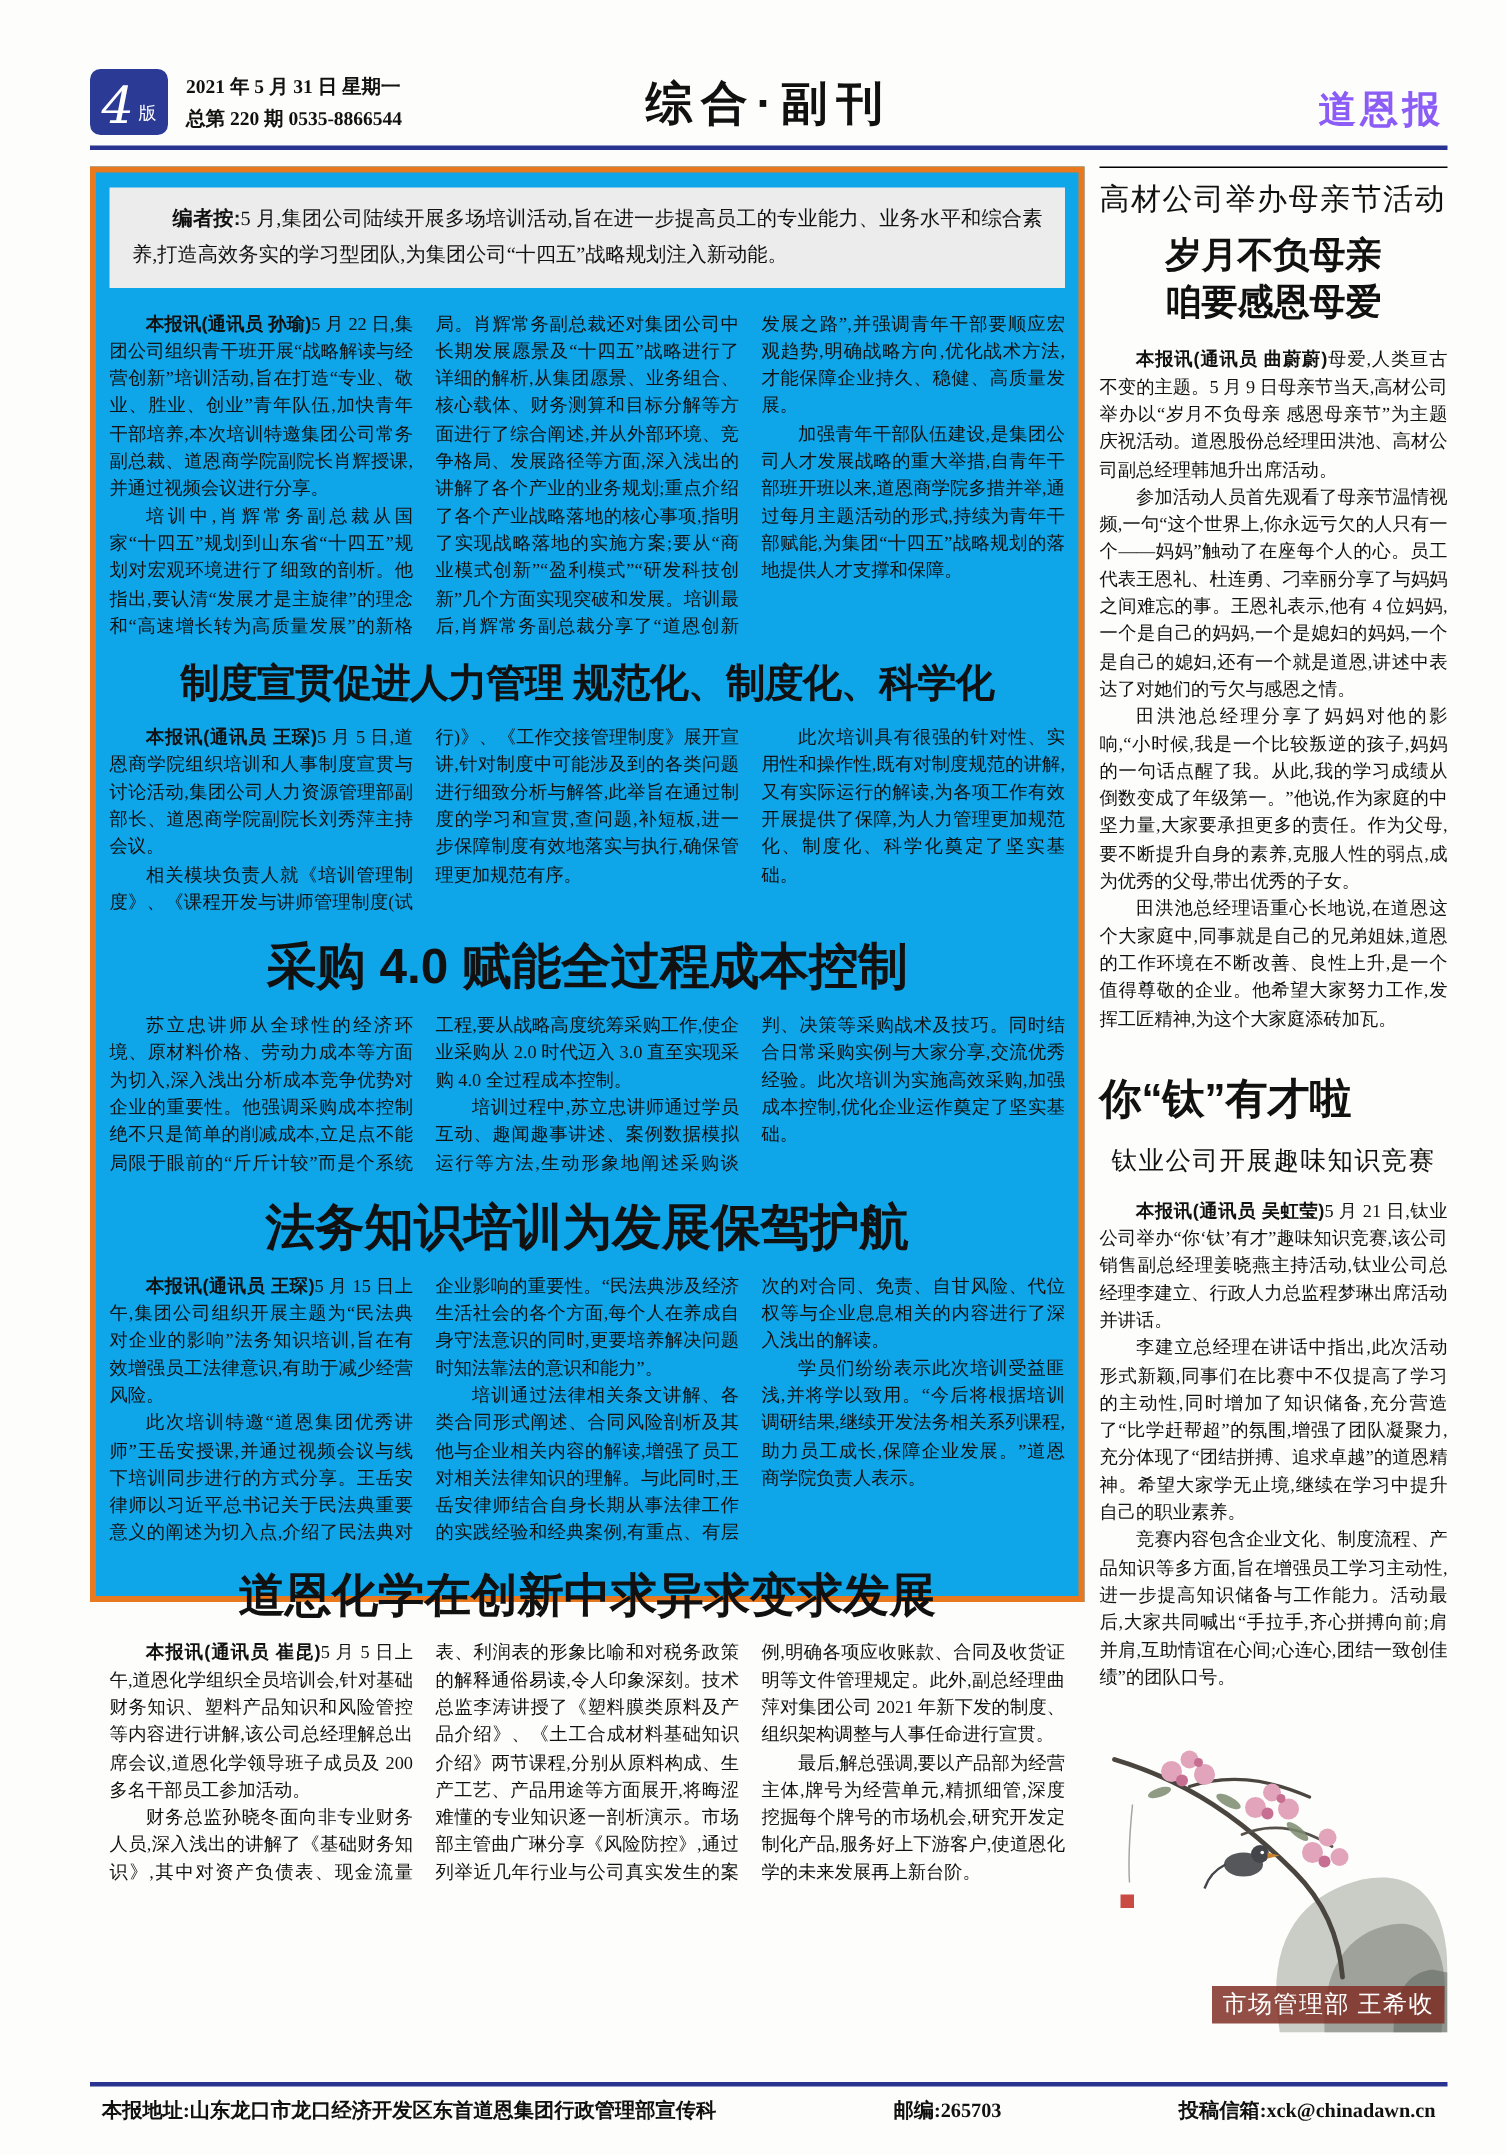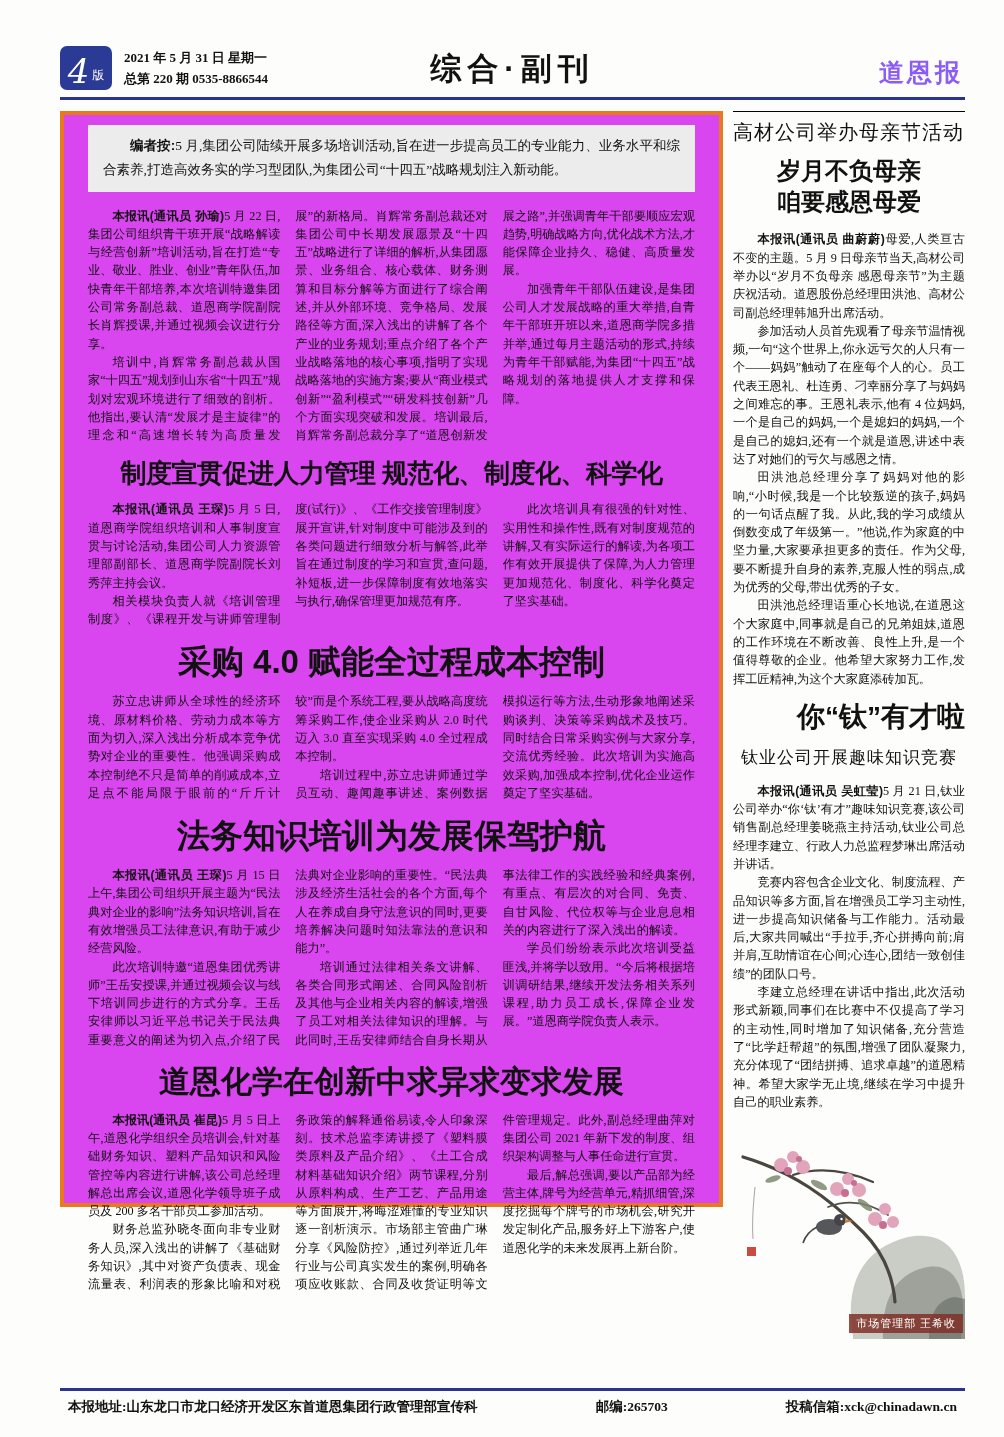--- a/index.html
+++ b/index.html
@@ -23,22 +23,22 @@
     font-family: "Liberation Sans", sans-serif; font-weight: 900; font-size: 31px; letter-spacing: 6px;
   }
   .paper-name {
     position: absolute; right: 2px; top: 12px; color: #8b5cf6; font-size: 25px; font-weight: bold;
     letter-spacing: 3px; font-family: "Liberation Serif", serif;
   }
   .navy-rule { position: absolute; left: 60px; top: 97px; width: 905px; height: 3px; background: #28348f; }
 
   
   .main-box {
-    position: absolute; left: 60px; top: 111px; width: 663px; height: 1096px;
-    border: 4px solid #e8791f; background: #d946ef; padding: 10px 24px 8px;
+    position: absolute; left: 60px; top: 111px; width: 663px; height: 957px;
+    border: 4px solid #e8791f; background: #0ea5e9; padding: 10px 9px 8px;
   }
   .editor-note {
     background: #ececec; padding: 9px 15px; font-size: 13.5px; line-height: 1.8;
     text-align: justify; text-indent: 2em;
   }
   .editor-note b { font-family: "Liberation Sans", sans-serif; }
   .article { margin-top: 15px; }
   .article-title {
     text-align: center; font-family: "Liberation Sans", sans-serif; font-weight: 900;
     white-space: nowrap; line-height: 1.15;
@@ -53,29 +53,29 @@
   
   .sidebar { position: absolute; left: 733px; top: 111px; width: 232px; }
   .sb-topline { border-top: 1.5px solid #000; }
   .kicker { text-align: left; font-size: 20px; font-weight: 400; letter-spacing: 1px; padding: 7px 0 9px; white-space: nowrap; }
   .feature-title {
     text-align: center; font-family: "Liberation Sans", sans-serif; font-weight: 900;
     font-size: 24px; line-height: 1.3; white-space: nowrap;
   }
   .sb-body { margin-top: 13px; }
   .quiz-title {
-    text-align: right; font-family: "Liberation Sans", sans-serif; font-weight: 900;
-    font-size: 28px; margin-top: 10px; white-space: nowrap;
+    text-align: left; font-family: "Liberation Sans", sans-serif; font-weight: 900;
+    font-size: 28px; margin-top: 26px; white-space: nowrap;
   }
   .quiz-subtitle { text-align: center; font-size: 17px; margin: 10px 0 2px; letter-spacing: 1px; white-space: nowrap; }
   .painting { position: relative; margin-top: 16px; height: 212px; }
   .painting svg { display: block; width: 100%; height: 100%; }
   .painting-caption {
     position: absolute; right: 2px; bottom: 6px; background: rgba(128,48,38,.85);
-    color: #fff; font-size: 11px; padding: 2px 7px; letter-spacing: 1px; white-space: nowrap;
+    color: #fff; font-size: 16px; padding: 2px 7px; letter-spacing: 1px; white-space: nowrap;
   }
 
   
   .footer-rule { position: absolute; left: 60px; top: 1388px; width: 905px; height: 3px; background: #28348f; }
   .footer {
     position: absolute; left: 60px; top: 1398px; width: 905px;
     display: flex; justify-content: space-between; align-items: center;
     font-size: 13.5px; font-weight: bold; padding: 0 8px;
   }
 </style>
@@ -163,22 +163,22 @@
       <p>参加活动人员首先观看了母亲节温情视频,一句“这个世界上,你永远亏欠的人只有一个——妈妈”触动了在座每个人的心。员工代表王恩礼、杜连勇、刁幸丽分享了与妈妈之间难忘的事。王恩礼表示,他有 4 位妈妈,一个是自己的妈妈,一个是媳妇的妈妈,一个是自己的媳妇,还有一个就是道恩,讲述中表达了对她们的亏欠与感恩之情。</p>
       <p>田洪池总经理分享了妈妈对他的影响,“小时候,我是一个比较叛逆的孩子,妈妈的一句话点醒了我。从此,我的学习成绩从倒数变成了年级第一。”他说,作为家庭的中坚力量,大家要承担更多的责任。作为父母,要不断提升自身的素养,克服人性的弱点,成为优秀的父母,带出优秀的子女。</p>
       <p>田洪池总经理语重心长地说,在道恩这个大家庭中,同事就是自己的兄弟姐妹,道恩的工作环境在不断改善、良性上升,是一个值得尊敬的企业。他希望大家努力工作,发挥工匠精神,为这个大家庭添砖加瓦。</p>
     </div>
 
     <div class="quiz-title">你“钛”有才啦</div>
     <div class="quiz-subtitle">钛业公司开展趣味知识竞赛</div>
 
     <div class="sb-body">
       <p><span class="lead">本报讯(通讯员  吴虹莹)</span><span>5 月 21 日,钛业公司举办“你‘钛’有才”趣味知识竞赛,该公司销售副总经理姜晓燕主持活动,钛业公司总经理李建立、行政人力总监程梦琳出席活动并讲话。</span></p>
+      <p>李建立总经理在讲话中指出,此次活动形式新颖,同事们在比赛中不仅提高了学习的主动性,同时增加了知识储备,充分营造了“比学赶帮超”的氛围,增强了团队凝聚力,充分体现了“团结拼搏、追求卓越”的道恩精神。希望大家学无止境,继续在学习中提升自己的职业素养。</p>
       <p>竞赛内容包含企业文化、制度流程、产品知识等多方面,旨在增强员工学习主动性,进一步提高知识储备与工作能力。活动最后,大家共同喊出“手拉手,齐心拼搏向前;肩并肩,互助情谊在心间;心连心,团结一致创佳绩”的团队口号。</p>
-      <p>李建立总经理在讲话中指出,此次活动形式新颖,同事们在比赛中不仅提高了学习的主动性,同时增加了知识储备,充分营造了“比学赶帮超”的氛围,增强了团队凝聚力,充分体现了“团结拼搏、追求卓越”的道恩精神。希望大家学无止境,继续在学习中提升自己的职业素养。</p>
     </div>
 
     <div class="painting">
       <svg viewBox="0 0 232 212">
 
         <path d="M120 210 C110 150 135 120 175 110 C215 102 232 130 232 170 L232 212 L120 212 Z" fill="#b8bcb4" opacity="0.75"></path>
         <path d="M150 212 C148 170 165 145 195 140 C220 136 232 158 230 190 L228 212 Z" fill="#8b9088" opacity="0.7"></path>
         <path d="M196 212 C196 186 205 172 222 170 L232 172 L232 212 Z" fill="#5f665e" opacity="0.55"></path>
 
         <path d="M10 30 C60 45 95 70 130 105 C150 125 160 150 162 175" fill="none" stroke="#4a463f" stroke-width="3.2" stroke-linecap="round"></path>

